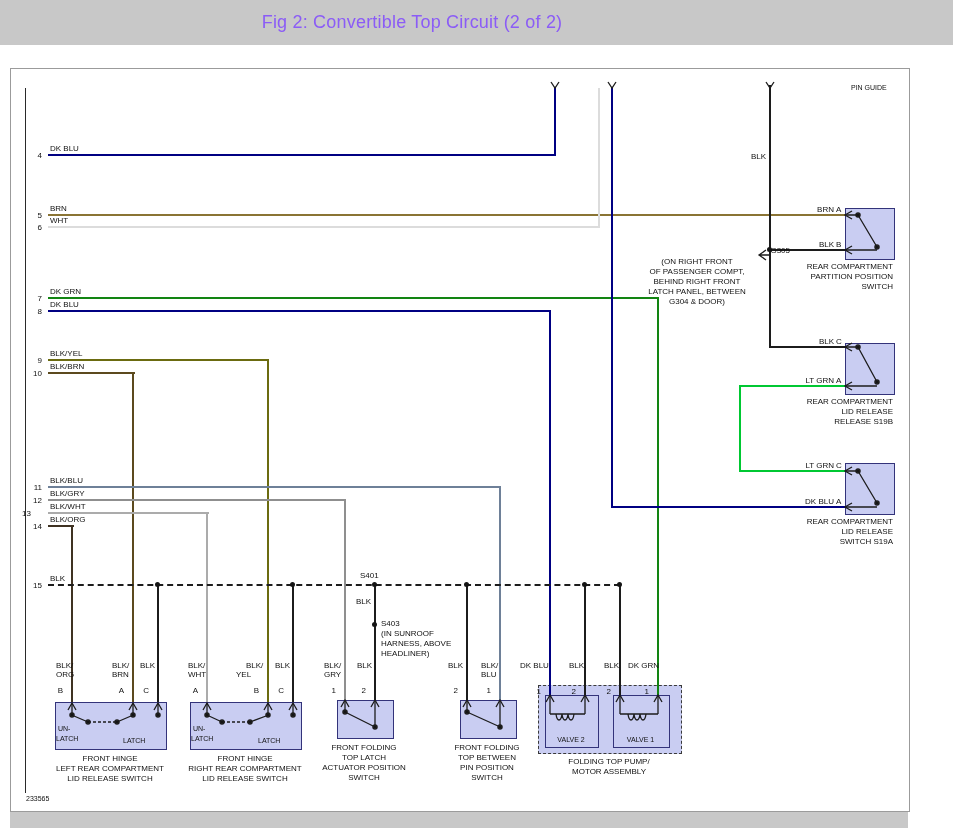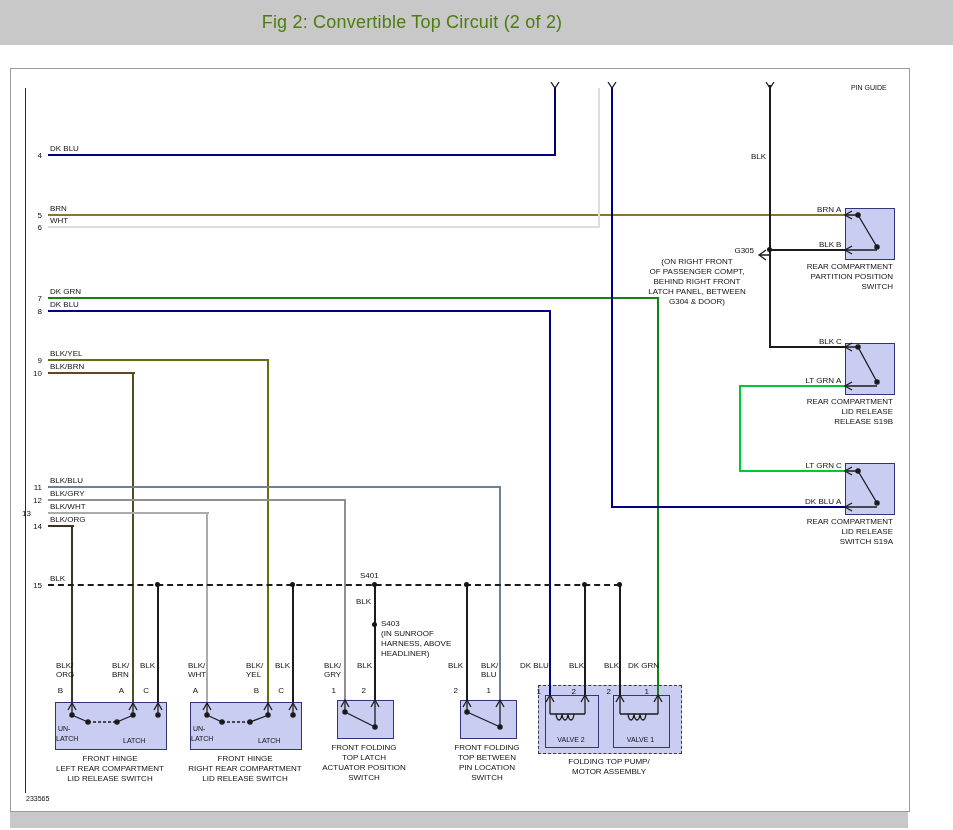--- a/index.html
+++ b/index.html
@@ -1,18 +1,18 @@
 <!DOCTYPE html>
 <html style="--bar: #c8c8c8; --boxfill: #c9cdf2; --boxborder: #33337a; --dkblu: #000082; --brn: #8a7434; --wht: #dcdcdc; --dkgrn: #128412; --blkyel: #6b6b10; --blkbrn: #5c4a1e; --blkblu: #6e8098; --blkgry: #8f8f8f; --blkwht: #ababab; --blkorg: #3f3222; --blk: #1c1c1c; --ltgrn: #00c832;"><head>
 <meta charset="utf-8">
 <style>
   html,body{margin:0;padding:0}
   body{position:relative;width:953px;height:830px;background:#fff;font-family:"Liberation Sans",sans-serif;color:#101010;overflow:hidden}
   .titlebar{position:absolute;left:0;top:0;width:953px;height:45px;background:var(--bar)}
-  .title{position:absolute;left:0;top:0;width:824px;height:45px;line-height:45px;text-align:center;font-size:18px;color:#4d7c0f;letter-spacing:.2px}
+  .title{position:absolute;left:0;top:0;width:824px;height:45px;line-height:45px;text-align:center;font-size:18px;color:#8b5cf6;letter-spacing:.2px}
   .frame{position:absolute;left:10px;top:68px;width:898px;height:742px;border:1px solid #9b9b9b;background:#fff}
   .footbar{position:absolute;left:10px;top:812px;width:898px;height:16px;background:var(--bar)}
   .rail{position:absolute;left:25px;top:88px;width:1px;height:705px;background:#2a2a2a}
   .hw{position:absolute;height:2px}
   .vw{position:absolute;width:2px}
   .dashw{position:absolute;height:0;border-top:2px dashed var(--blk)}
   .dot{position:absolute;width:5px;height:5px;border-radius:50%;background:#151515}
   .cbox{position:absolute;background:var(--boxfill);border:1px solid var(--boxborder)}
   .dbox{position:absolute;background:var(--boxfill);border:1.5px dashed #3a3a3a}
   .lbl{position:absolute;font-size:8px;line-height:9px;white-space:nowrap;color:#101010}
@@ -176,21 +176,21 @@
 <div class="lbl" style="left:50px;top:300px">DK BLU</div>
 <div class="lbl" style="left:50px;top:349px">BLK/YEL</div>
 <div class="lbl" style="left:50px;top:362px">BLK/BRN</div>
 <div class="lbl" style="left:50px;top:476px">BLK/BLU</div>
 <div class="lbl" style="left:50px;top:489px">BLK/GRY</div>
 <div class="lbl" style="left:50px;top:502px">BLK/WHT</div>
 <div class="lbl" style="left:50px;top:515px">BLK/ORG</div>
 <div class="lbl" style="left:50px;top:574px">BLK</div>
 
 <div class="lbl r" style="left:728px;top:152px;width:38px">BLK</div>
-<div class="lbl r" style="left:710px;top:246px;width:44px">G305</div>
+<div class="lbl r" style="left:746px;top:246px;width:44px">G305</div>
 <div class="lbl c" style="left:640px;top:257px;width:114px">(ON RIGHT FRONT</div>
 <div class="lbl c" style="left:640px;top:267px;width:114px">OF PASSENGER COMPT,</div>
 <div class="lbl c" style="left:640px;top:277px;width:114px">BEHIND RIGHT FRONT</div>
 <div class="lbl c" style="left:640px;top:287px;width:114px">LATCH PANEL, BETWEEN</div>
 <div class="lbl c" style="left:640px;top:297px;width:114px">G304 &amp; DOOR)</div>
 
 <div class="lbl r" style="left:794px;top:205px;width:40px">BRN</div>
 <div class="lbl" style="left:836px;top:205px">A</div>
 <div class="lbl r" style="left:794px;top:240px;width:40px">BLK</div>
 <div class="lbl" style="left:836px;top:240px">B</div>
@@ -222,21 +222,21 @@
 <div class="lbl" style="left:381px;top:649px">HEADLINER)</div>
 
 <div class="lbl" style="left:56px;top:661px">BLK/</div>
 <div class="lbl" style="left:56px;top:670px">ORG</div>
 <div class="lbl" style="left:112px;top:661px">BLK/</div>
 <div class="lbl" style="left:112px;top:670px">BRN</div>
 <div class="lbl" style="left:140px;top:661px">BLK</div>
 <div class="lbl" style="left:188px;top:661px">BLK/</div>
 <div class="lbl" style="left:188px;top:670px">WHT</div>
 <div class="lbl" style="left:246px;top:661px">BLK/</div>
-<div class="lbl" style="left:246px;top:670px">YEL</div>
+<div class="lbl" style="left:236px;top:670px">YEL</div>
 <div class="lbl" style="left:275px;top:661px">BLK</div>
 <div class="lbl" style="left:324px;top:661px">BLK/</div>
 <div class="lbl" style="left:324px;top:670px">GRY</div>
 <div class="lbl" style="left:357px;top:661px">BLK</div>
 <div class="lbl" style="left:448px;top:661px">BLK</div>
 <div class="lbl" style="left:481px;top:661px">BLK/</div>
 <div class="lbl" style="left:481px;top:670px">BLU</div>
 <div class="lbl" style="left:520px;top:661px">DK BLU</div>
 <div class="lbl" style="left:569px;top:661px">BLK</div>
 <div class="lbl" style="left:604px;top:661px">BLK</div>
@@ -271,16 +271,16 @@
 <div class="lbl c" style="left:40px;top:774px;width:140px">LID RELEASE SWITCH</div>
 <div class="lbl c" style="left:175px;top:754px;width:140px">FRONT HINGE</div>
 <div class="lbl c" style="left:175px;top:764px;width:140px">RIGHT REAR COMPARTMENT</div>
 <div class="lbl c" style="left:175px;top:774px;width:140px">LID RELEASE SWITCH</div>
 <div class="lbl c" style="left:309px;top:743px;width:110px">FRONT FOLDING</div>
 <div class="lbl c" style="left:309px;top:753px;width:110px">TOP LATCH</div>
 <div class="lbl c" style="left:309px;top:763px;width:110px">ACTUATOR POSITION</div>
 <div class="lbl c" style="left:309px;top:773px;width:110px">SWITCH</div>
 <div class="lbl c" style="left:432px;top:743px;width:110px">FRONT FOLDING</div>
 <div class="lbl c" style="left:432px;top:753px;width:110px">TOP BETWEEN</div>
-<div class="lbl c" style="left:432px;top:763px;width:110px">PIN LOCATION</div>
+<div class="lbl c" style="left:432px;top:763px;width:110px">PIN POSITION</div>
 <div class="lbl c" style="left:432px;top:773px;width:110px">SWITCH</div>
 <div class="lbl c" style="left:538px;top:757px;width:142px">FOLDING TOP PUMP/</div>
 <div class="lbl c" style="left:538px;top:767px;width:142px">MOTOR ASSEMBLY</div>
 
 </body></html>

